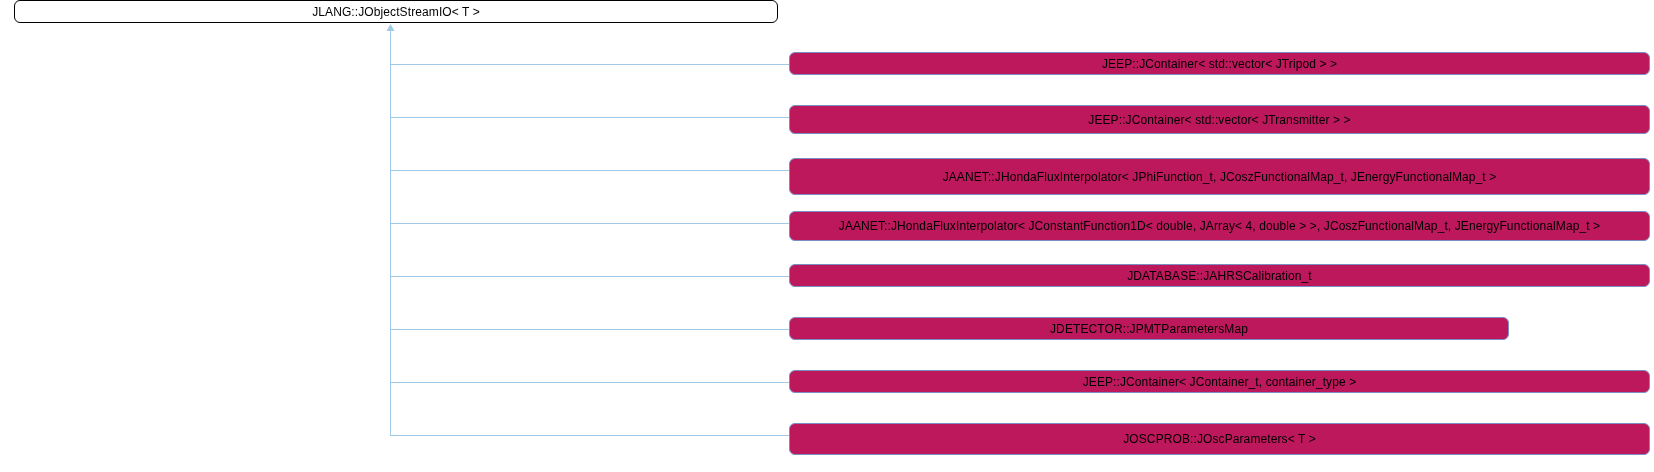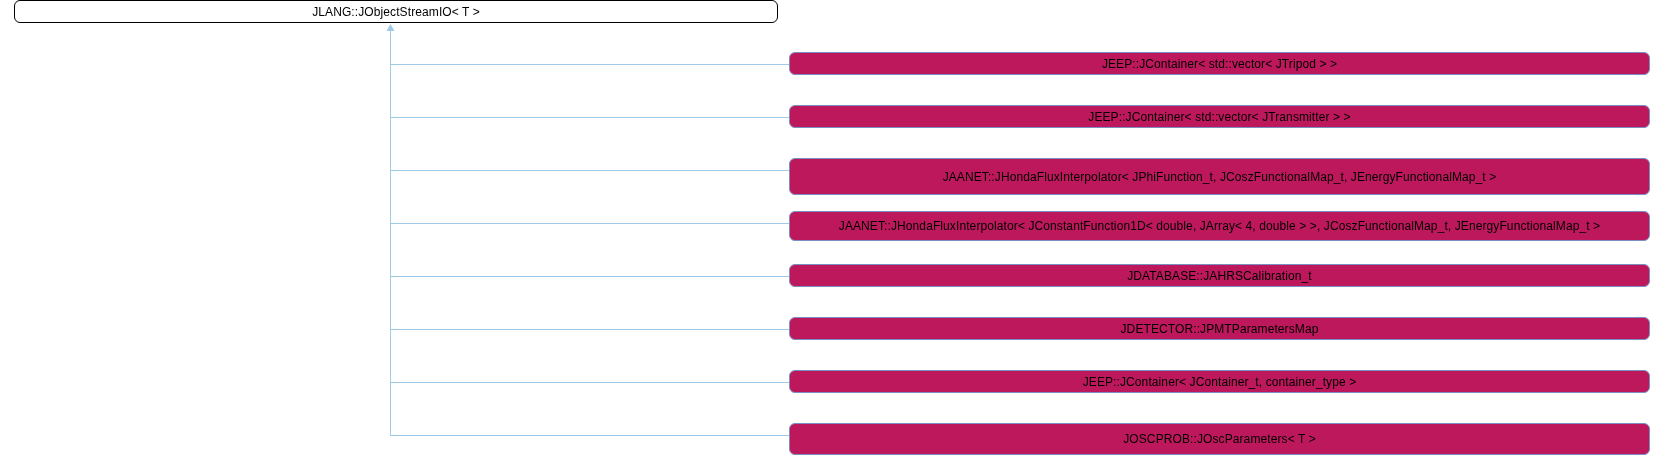--- a/index.html
+++ b/index.html
@@ -72,33 +72,33 @@
     </svg>
 
   <div class="node node-root" style="left: 14px; top: 0px; width: 764px; height: 23px;">
     <span class="node-label">JLANG::JObjectStreamIO&lt; T &gt;</span>
   </div>
 
   <div id="child-nodes">
       <div class="node node-child" style="left: 789px; top: 52px; width: 861px; height: 23px;">
         <span class="node-label">JEEP::JContainer&lt; std::vector&lt; JTripod &gt; &gt;</span>
       </div>
-      <div class="node node-child" style="left: 789px; top: 105px; width: 861px; height: 23px; align-items: center;">
+      <div class="node node-child" style="left: 789px; top: 105px; width: 861px; height: 29px; align-items: center;">
         <span class="node-label">JEEP::JContainer&lt; std::vector&lt; JTransmitter &gt; &gt;</span>
       </div>
       <div class="node node-child" style="left: 789px; top: 158px; width: 861px; height: 37px;">
         <span class="node-label">JAANET::JHondaFluxInterpolator&lt; JPhiFunction_t, JCoszFunctionalMap_t, JEnergyFunctionalMap_t &gt;</span>
       </div>
       <div class="node node-child" style="left: 789px; top: 211px; width: 861px; height: 30px;">
         <span class="node-label">JAANET::JHondaFluxInterpolator&lt; JConstantFunction1D&lt; double, JArray&lt; 4, double &gt; &gt;, JCoszFunctionalMap_t, JEnergyFunctionalMap_t &gt;</span>
       </div>
       <div class="node node-child" style="left: 789px; top: 264px; width: 861px; height: 23px;">
         <span class="node-label">JDATABASE::JAHRSCalibration_t</span>
       </div>
-      <div class="node node-child" style="left: 789px; top: 317px; width: 861px; height: 23px;">
+      <div class="node node-child" style="left: 789px; top: 317px; width: 720px; height: 23px;">
         <span class="node-label">JDETECTOR::JPMTParametersMap</span>
       </div>
       <div class="node node-child" style="left: 789px; top: 370px; width: 861px; height: 23px; text-align: center;">
         <span class="node-label">JEEP::JContainer&lt; JContainer_t, container_type &gt;</span>
       </div>
       <div class="node node-child" style="left: 789px; top: 423px; width: 861px; height: 32px;">
         <span class="node-label">JOSCPROB::JOscParameters&lt; T &gt;</span>
       </div>
     </div>
 

